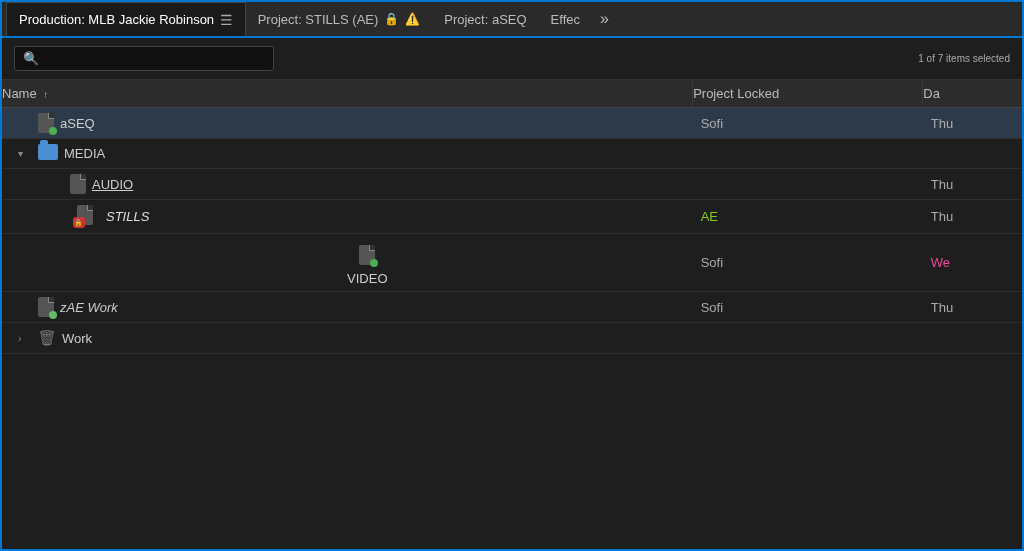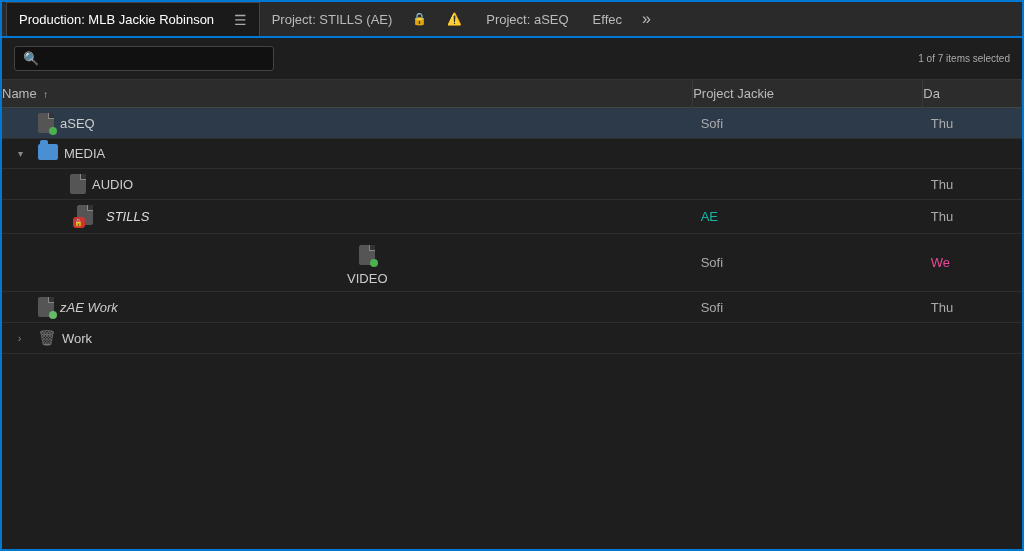--- a/index.html
+++ b/index.html
@@ -24,21 +24,21 @@
     }
     .tab {
       display: flex;
       align-items: center;
       padding: 0 12px;
       height: 100%;
       color: #bbb;
       font-size: 13px;
       cursor: pointer;
       white-space: nowrap;
-      gap: 20px;
+      gap: 6px;
     }
     .tab.active {
       background: #1a1a1a;
       color: #fff;
       border-top: 1px solid #444;
       border-left: 1px solid #444;
       border-right: 1px solid #444;
     }
     .tab-more {
       display: flex;
@@ -316,21 +316,21 @@
 
   <div class="table-wrapper">
     <table class="file-table">
       <thead>
         <tr>
           <th>
             <span>Name</span>
             <span class="sort-arrow">↑</span>
           </th>
           <th>
-            <span>Project Jackie</span>
+            <span>Project Locked</span>
           </th>
           <th>
             <span>Da</span>
           </th>
         </tr>
       </thead>
       <tbody id="table-body">
 
       <tr class="selected">
             <td>
@@ -351,21 +351,21 @@
                 <span class="chevron">▾</span>
                 <span><div class="icon-folder"></div></span>
                 <span>MEDIA</span>
               </div>
             </td>
             <td style="color: rgb(170, 170, 170);"></td>
             <td style="color: rgb(170, 170, 170);"></td>
           </tr>
           <tr>
             <td>
-              <div class="row-name-cell" style="padding-left: 40px;">
+              <div class="row-name-cell" style="padding-left: 40px; text-decoration: underline;">
                 <span style="width: 14px; flex-shrink: 0; display: inline-block;"></span>
                 <span>
                   <div class="file-page"></div>
                 </span>
                 <span>AUDIO</span>
               </div>
             </td>
             <td style="color: rgb(170, 170, 170);"></td>
             <td style="color: rgb(170, 170, 170);">Thu</td>
           </tr>
@@ -373,21 +373,21 @@
             <td>
               <div class="row-name-cell" style="padding-left: 40px; gap: 13px;">
                 <span style="width: 14px; flex-shrink: 0; display: inline-block;"></span>
                 <span><div class="lock-badge" style="position: relative; display: inline-flex;">
                     <div class="file-page-locked"></div>
                     <div class="lock-icon-overlay" style="font-size: 7px;">🔒</div>
                   </div></span>
                 <span style="font-style: italic; color: rgb(221, 221, 221);">STILLS</span>
               </div>
             </td>
-            <td style="color: #14b8a6;">AE</td>
+            <td style="color: #84cc16;">AE</td>
             <td style="color: rgb(170, 170, 170);">Thu</td>
           </tr>
           <tr>
             <td>
               <div class="row-name-cell" style="padding-left: 40px; flex-direction: column;">
                 <span style="width: 14px; flex-shrink: 0; display: inline-block;"></span>
                 <span>
                   <div class="file-page green-badge"></div>
                 </span>
                 <span>VIDEO</span>

